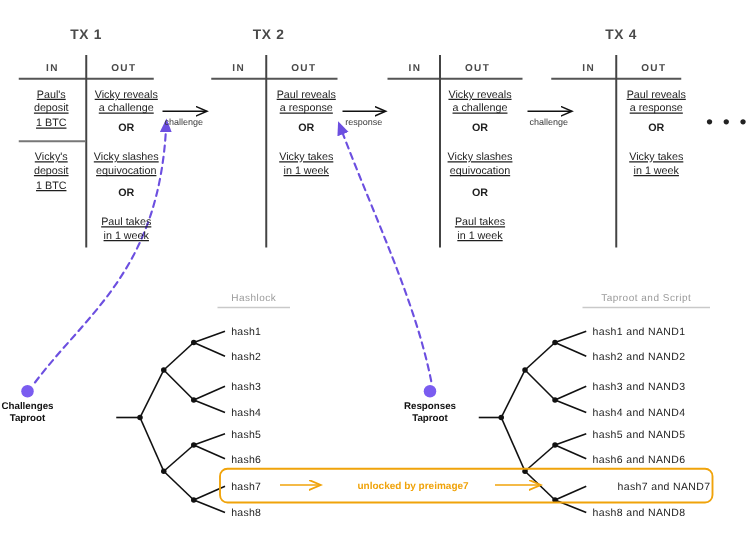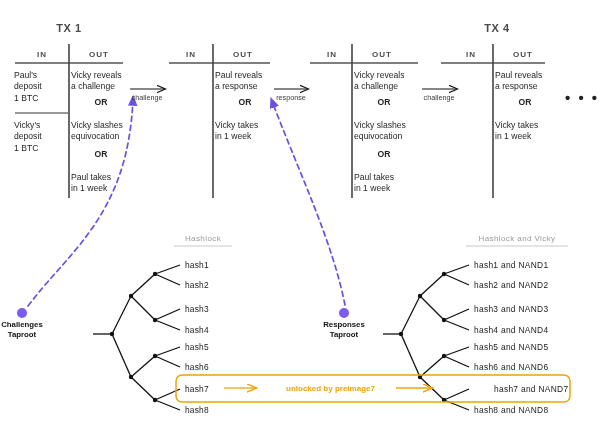--- a/index.html
+++ b/index.html
@@ -18,22 +18,23 @@
   
   .tx-title{
     font-size:11px;font-weight:bold;letter-spacing:.6px;
     color:#4a4a4a;text-align:center;width:110px;
   }
   .col-head{
     font-size:8px;font-weight:bold;letter-spacing:1.1px;
     color:#4a4a4a;text-align:center;width:54px;
   }
   .cellbox{
-    width:54px;font-size:8.6px;line-height:11.4px;
+    width:54px;text-align:center;font-size:8.6px;line-height:11.4px;
     color:#1f1f1f;
+    text-decoration:underline;
   }
   .cellbox.out{width:60px;}
   .or{
     font-size:8.6px;font-weight:bold;color:#1f1f1f;text-align:center;width:60px;
   }
   .flowlabel{
     font-size:7.2px;color:#3a3a3a;text-align:center;width:46px;
   }
   .ellipsis{
     font-size:15px;font-weight:bold;color:#222;letter-spacing:2px;
@@ -184,20 +185,21 @@
 
   <div class="abs cellbox out" style="left:71px;top:70px;white-space:pre-line;">Vicky reveals
 a challenge</div>
   <div class="abs or" style="left:71px;top:97px;">OR</div>
   <div class="abs cellbox out" style="left:71px;top:120px;white-space:pre-line;">Vicky slashes
 equivocation</div>
   <div class="abs or" style="left:71px;top:149px;">OR</div>
   <div class="abs cellbox out" style="left:71px;top:172px;white-space:pre-line;">Paul takes
 in 1 week</div>
 
+  <div class="abs tx-title" style="left:160px;top:22px;">TX 2</div>
   <div class="abs col-head" style="left:164px;top:50px;">IN</div>
   <div class="abs col-head" style="left:216px;top:50px;">OUT</div>
 
   <div class="abs cellbox out" style="left:215px;top:70px;white-space:pre-line;">Paul reveals
 a response</div>
   <div class="abs or" style="left:215px;top:97px;">OR</div>
   <div class="abs cellbox out" style="left:215px;top:120px;white-space:pre-line;">Vicky takes
 in 1 week</div>
 
   <div class="abs col-head" style="left:305px;top:50px;">IN</div>
@@ -234,21 +236,21 @@
 
   <div class="abs leaf" style="left:185px;top:260px;">hash1</div>
   <div class="abs leaf" style="left:185px;top:280px;">hash2</div>
   <div class="abs leaf" style="left:185px;top:304px;">hash3</div>
   <div class="abs leaf" style="left:185px;top:325px;">hash4</div>
   <div class="abs leaf" style="left:185px;top:342px;">hash5</div>
   <div class="abs leaf" style="left:185px;top:362px;">hash6</div>
   <div class="abs leaf" style="left:185px;top:384px;">hash7</div>
   <div class="abs leaf" style="left:185px;top:405px;">hash8</div>
 
-  <div class="abs tree-head" style="left:466px;top:234px;width:102px;">Hashlock and Vicky</div>
+  <div class="abs tree-head" style="left:466px;top:234px;width:102px;">Taproot and Script</div>
   <div class="abs taproot-label" style="left:298px;top:320px;white-space:pre-line;">Responses
 Taproot</div>
 
   <div class="abs leaf mono" style="left:474px;top:260px;">hash1 and NAND1</div>
   <div class="abs leaf mono" style="left:474px;top:280px;">hash2 and NAND2</div>
   <div class="abs leaf mono" style="left:474px;top:304px;">hash3 and NAND3</div>
   <div class="abs leaf mono" style="left:474px;top:325px;">hash4 and NAND4</div>
   <div class="abs leaf mono" style="left:474px;top:342px;">hash5 and NAND5</div>
   <div class="abs leaf mono" style="left:474px;top:362px;">hash6 and NAND6</div>
   <div class="abs leaf mono" style="left:458px;top:384px;padding-left:36px;">hash7 and NAND7</div>

